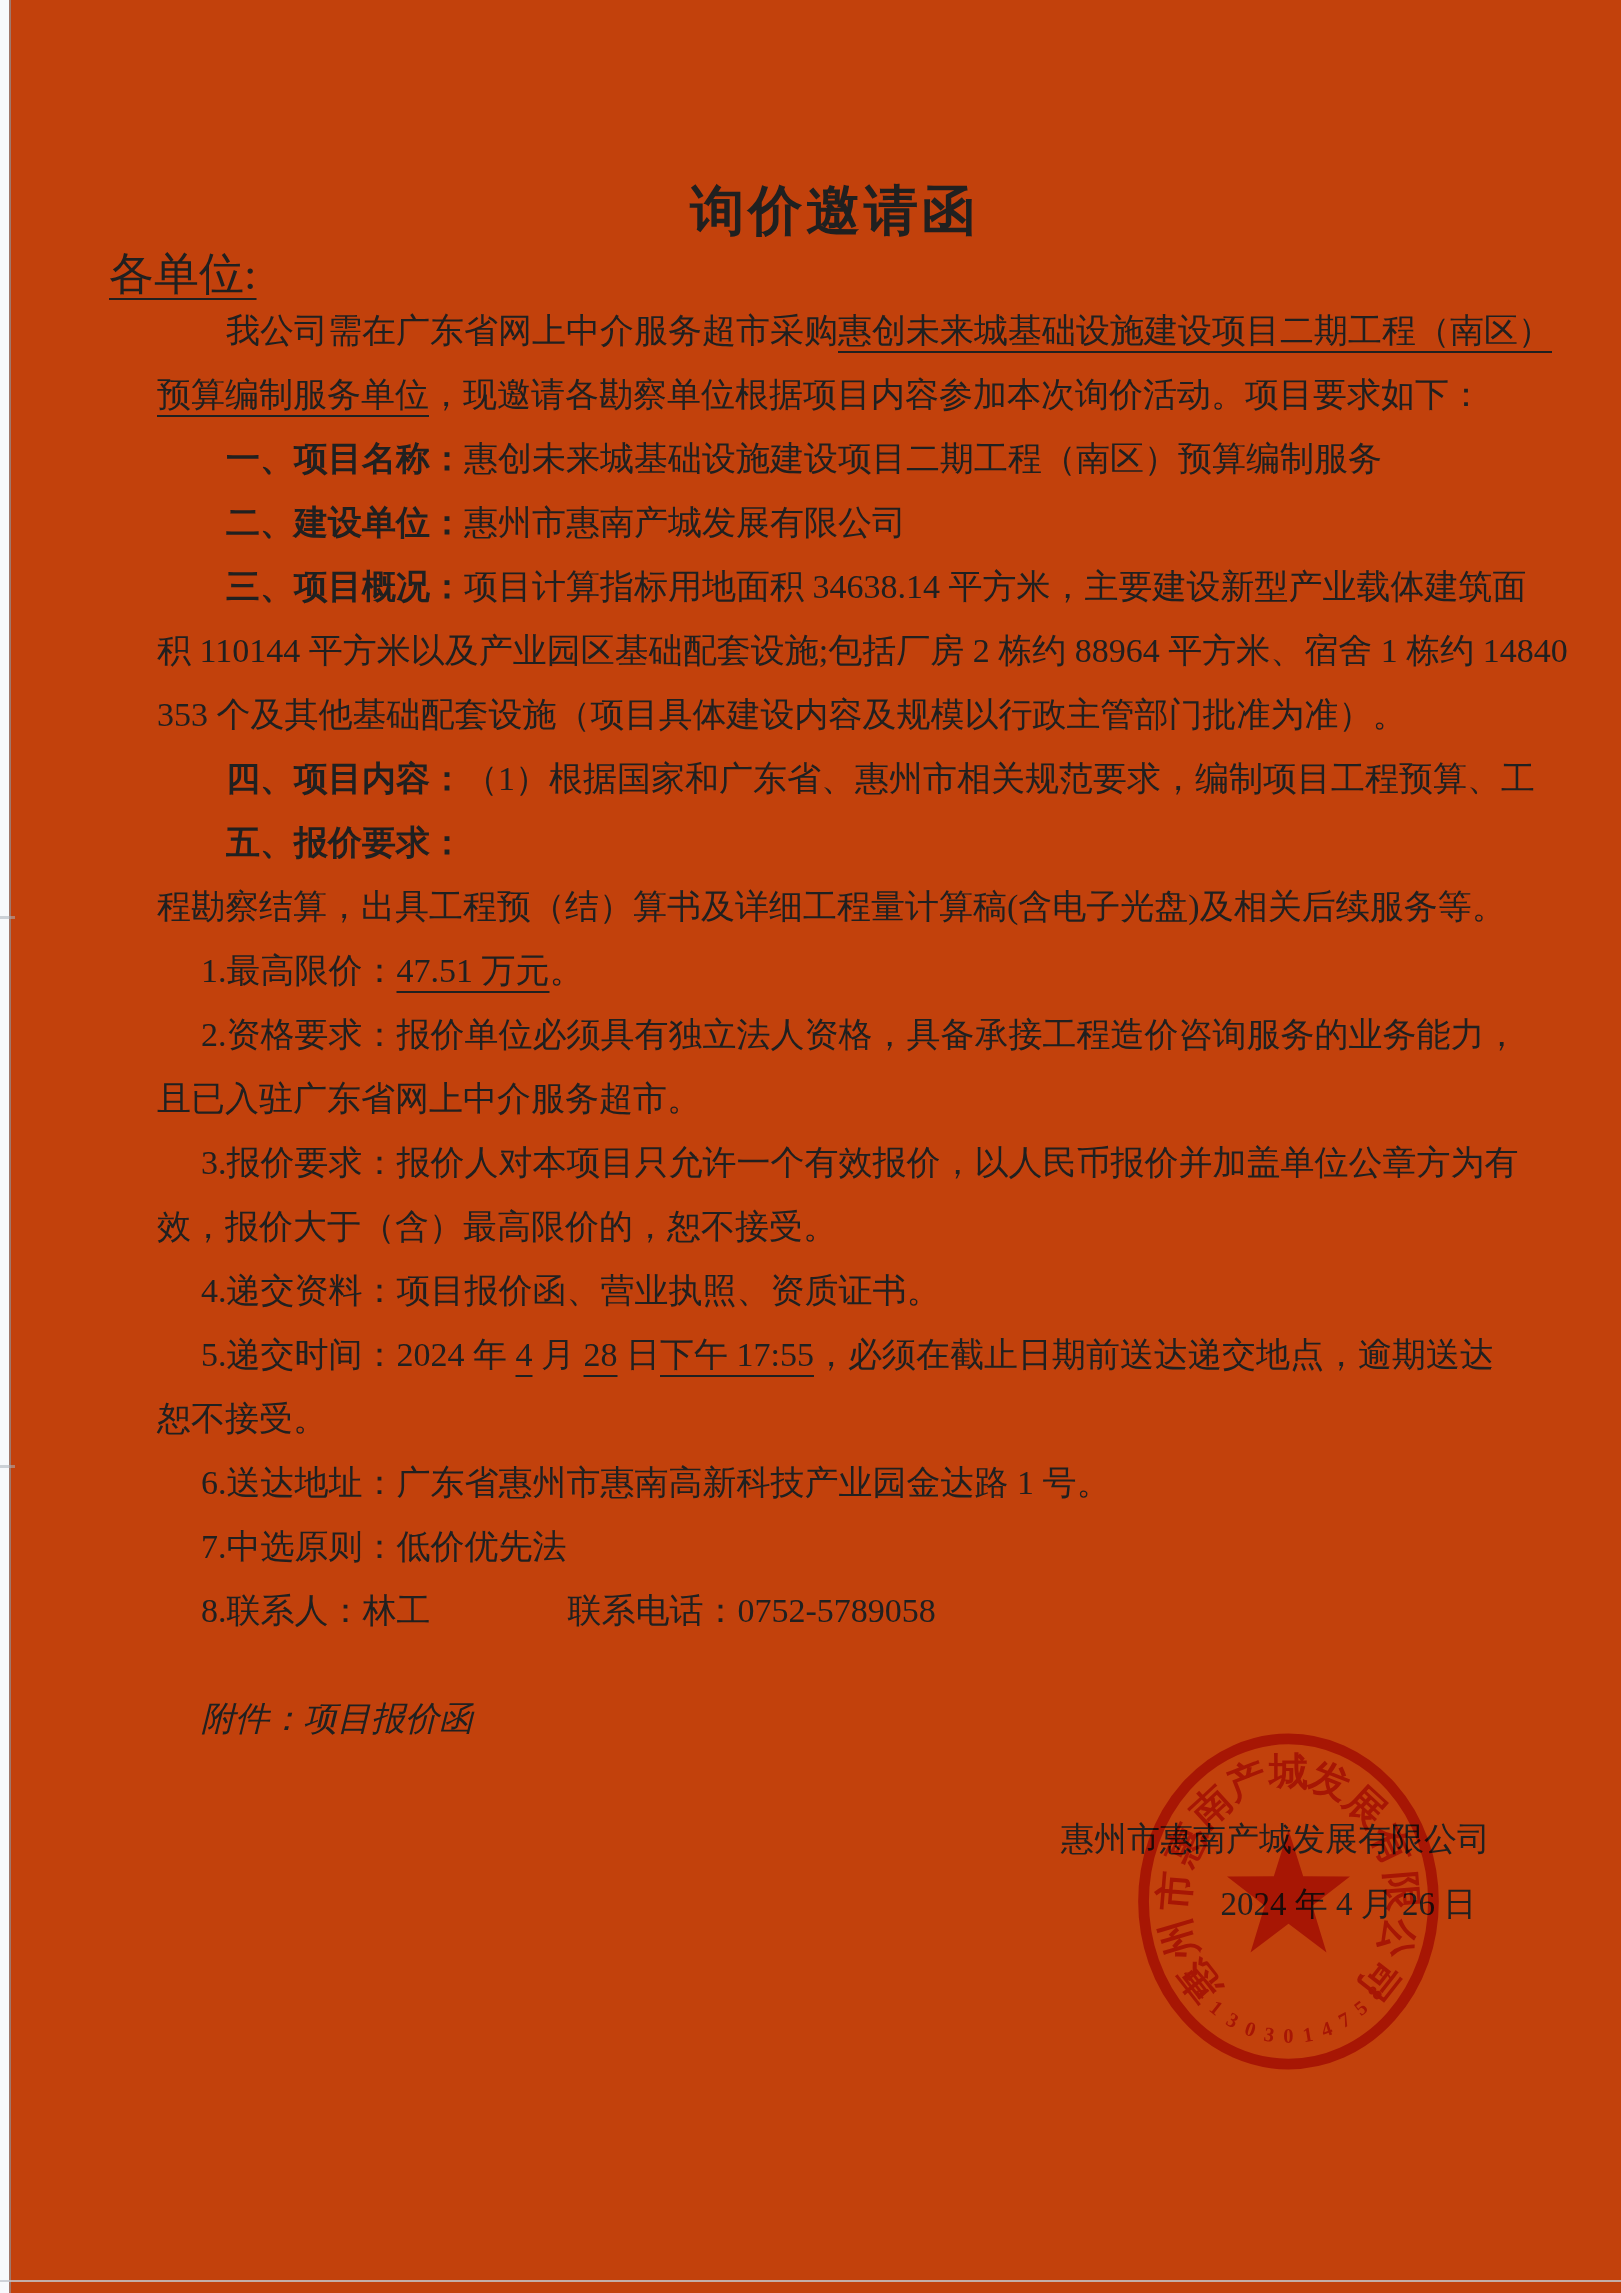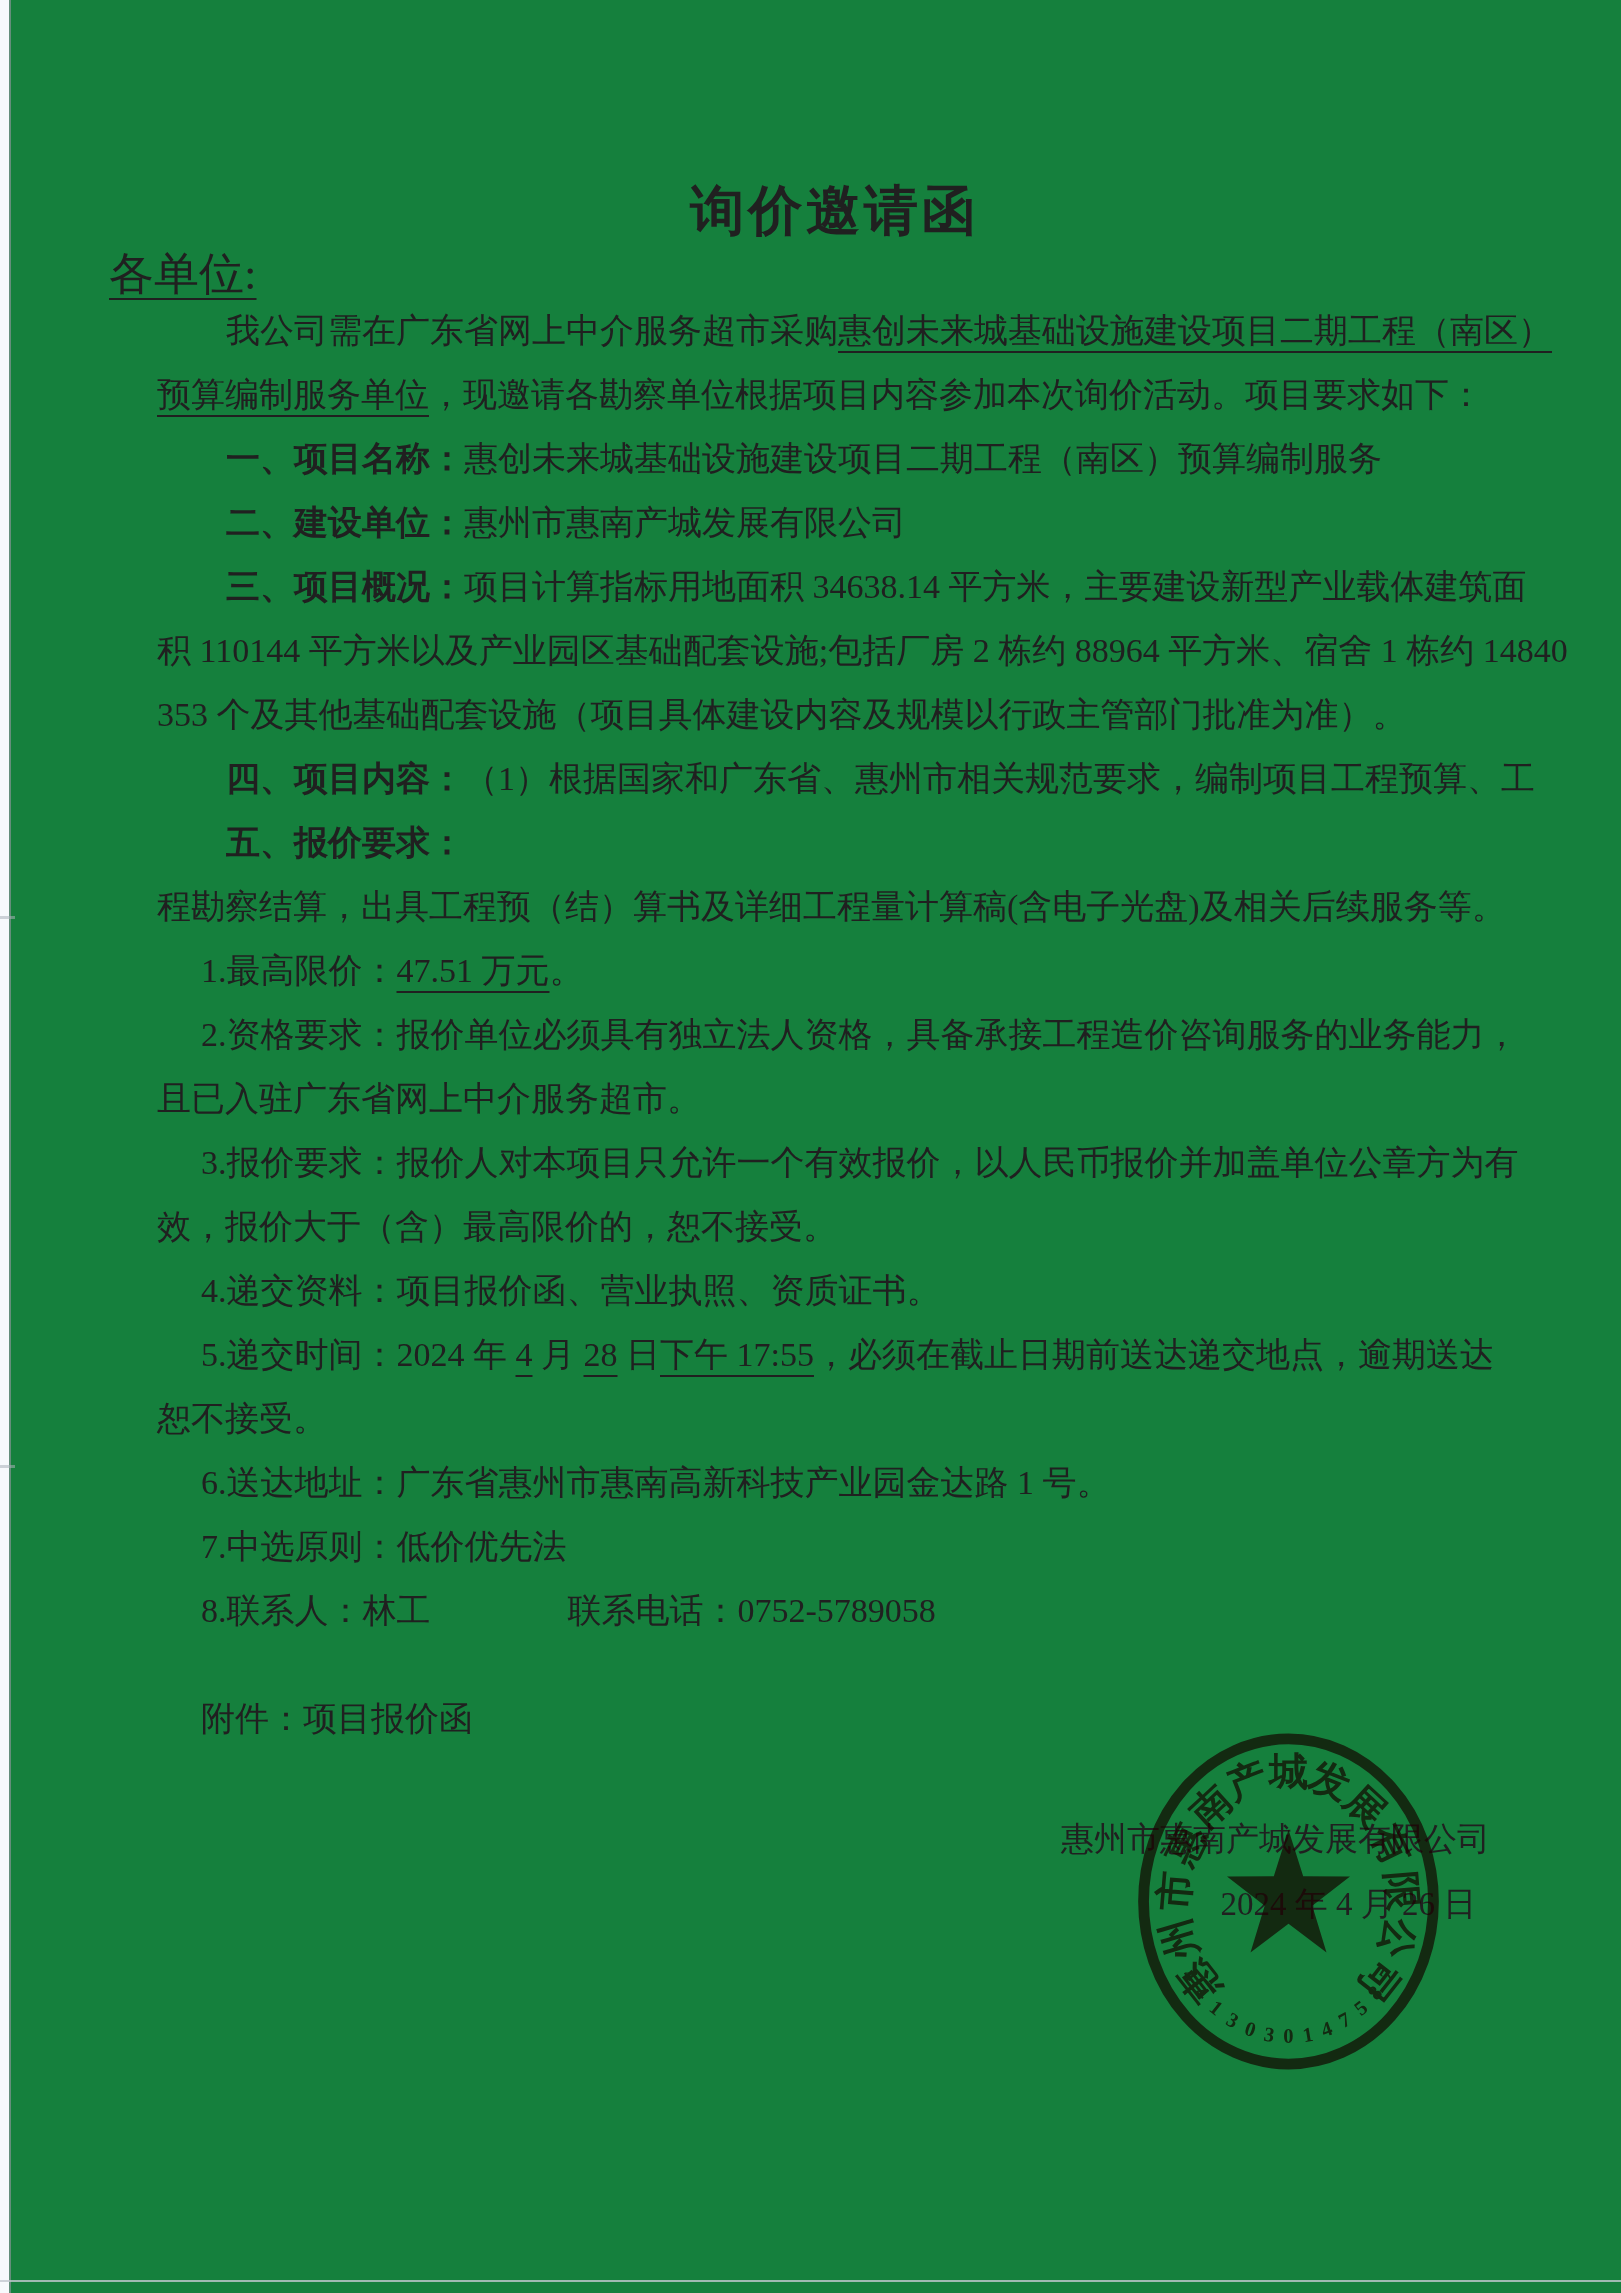--- a/index.html
+++ b/index.html
@@ -4,21 +4,21 @@
 <style>
   html,body{margin:0;padding:0;}
   body{
     width:1621px;height:2294px;
     background:#e8eaef;
     font-family:"Liberation Serif","DejaVu Serif",serif;
     position:relative;overflow:hidden;
   }
   .page{
     position:absolute;left:0;top:0;width:1621px;height:2294px;
-    background:#15803d;color:#202020;
+    background:#c2410c;color:#202020;
   }
   
   .edge-strip{position:absolute;left:0;top:0;width:8.8px;height:2294px;background:#f7f9fc;}
   .edge-line{position:absolute;left:8.8px;top:0;width:2px;height:2294px;background:#8f959d;opacity:.65;}
   .edge-tick{position:absolute;left:0;width:14.7px;height:2.9px;background:#aab0b8;opacity:.55;}
   .bottom-shadow{position:absolute;left:0;top:2280px;width:1621px;height:2px;background:#c3c8d0;opacity:.8;}
 
   .doc-title{
     margin:172px 108px 0 157px;
     height:78px;line-height:78px;
@@ -32,21 +32,21 @@
   }
   .salutation .u-text{text-decoration:underline;text-decoration-thickness:2px;text-underline-offset:8.8px;}
   .doc-body{
     margin:0 108px 0 157px;
     font-size:34px;
   }
   .line{height:64px;line-height:64px;white-space:nowrap;}
   .line.para{padding-left:69px;}
   .line.cjk{padding-left:69px;}
   .line.sub{padding-left:44px;}
-  .line.attach{padding-left:44px;margin-top:44px;}
+  .line.attach{padding-left:44px;margin-top:44px;font-style:italic;}
   .line span.u{text-decoration:underline;text-decoration-thickness:2px;text-underline-offset:8.8px;text-align:center;}
   .line span.b{font-weight:bold;}
   .line span.gap{display:inline-block;width:137px;}
 
   .signature{
     margin:56px 131px 0 157px;
     text-align:right;
     font-size:33px;
     position:relative;
   }

